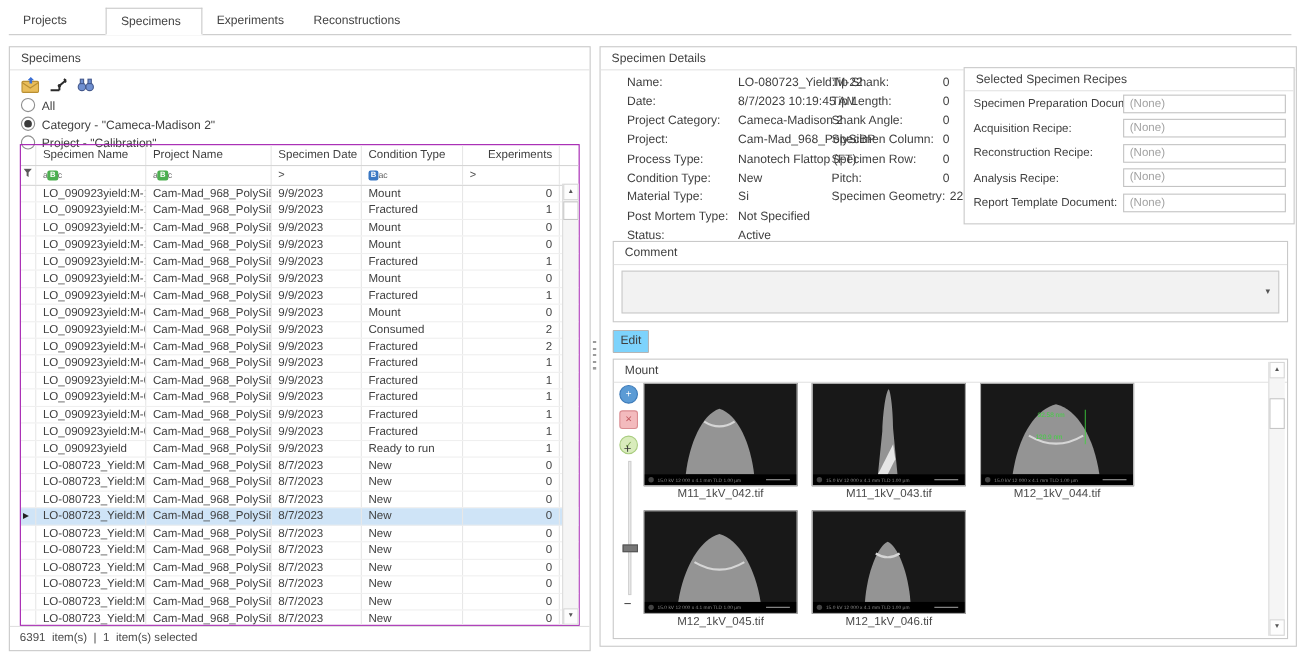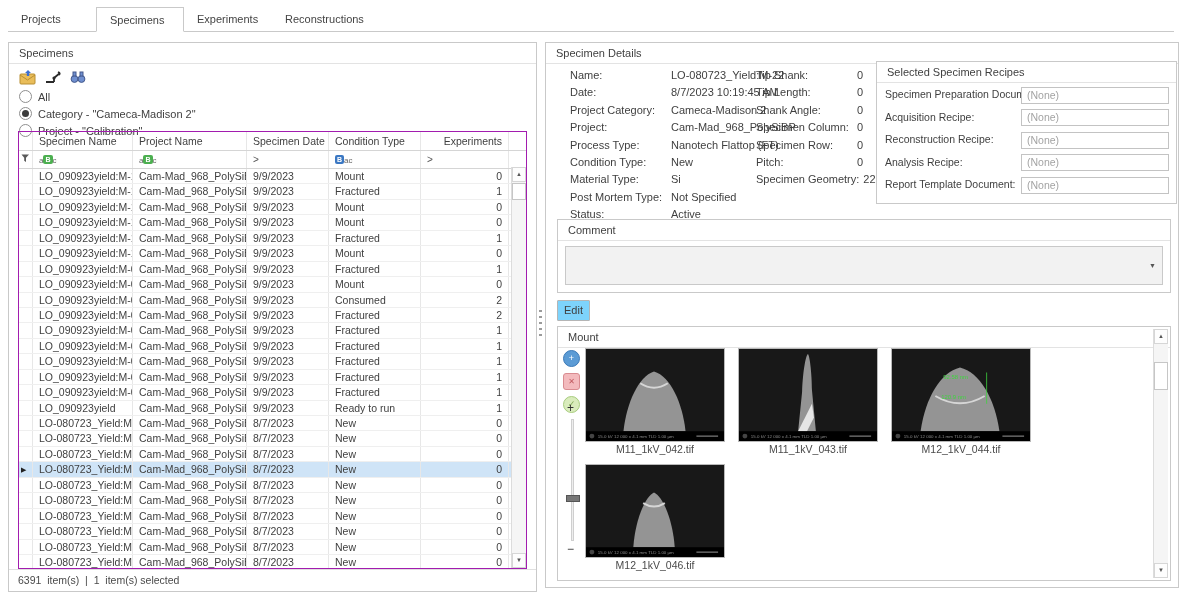--- a/index.html
+++ b/index.html
@@ -488,20 +488,34 @@
               <text x="12" y="91" font-size="4.5" fill="#8a8a8a">15.0 kV   12 000 x   4.1 mm   TLD   1.00 µm</text>
               <rect x="112" y="88.5" width="22" height="1" fill="#999"></rect>
             </svg>
           </div>
           <div class="cap">M12_1kV_044.tif</div>
         </div>
         <div class="fig">
           <div class="im">
             <svg viewBox="0 0 140 94" preserveAspectRatio="none">
               <rect x="0" y="0" width="140" height="94" fill="#181818"></rect>
+              <path d="M31,84 C36,52 51,26 69,21 C87,26 102,52 107,84 Z" fill="#949494"></path>
+              <path d="M46,47 Q69,61 92,47" fill="none" stroke="#d6d6d6" stroke-width="2"></path>
+              <rect x="0" y="84" width="140" height="10" fill="#000"></rect>
+              <circle cx="6" cy="89" r="2.5" fill="#444"></circle>
+              <text x="12" y="91" font-size="4.5" fill="#8a8a8a">15.0 kV   12 000 x   4.1 mm   TLD   1.00 µm</text>
+              <rect x="112" y="88.5" width="22" height="1" fill="#999"></rect>
+            </svg>
+          </div>
+          <div class="cap">M12_1kV_045.tif</div>
+        </div>
+        <div class="fig">
+          <div class="im">
+            <svg viewBox="0 0 140 94" preserveAspectRatio="none">
+              <rect x="0" y="0" width="140" height="94" fill="#181818"></rect>
               <path d="M48,84 C50,56 60,32 69,28 C78,32 88,56 90,84 Z" fill="#949494"></path>
               <path d="M58,39 Q69,46 80,39" fill="none" stroke="#d6d6d6" stroke-width="2"></path>
               <rect x="0" y="84" width="140" height="10" fill="#000"></rect>
               <circle cx="6" cy="89" r="2.5" fill="#444"></circle>
               <text x="12" y="91" font-size="4.5" fill="#8a8a8a">15.0 kV   12 000 x   4.1 mm   TLD   1.00 µm</text>
               <rect x="112" y="88.5" width="22" height="1" fill="#999"></rect>
             </svg>
           </div>
           <div class="cap">M12_1kV_046.tif</div>
         </div>

